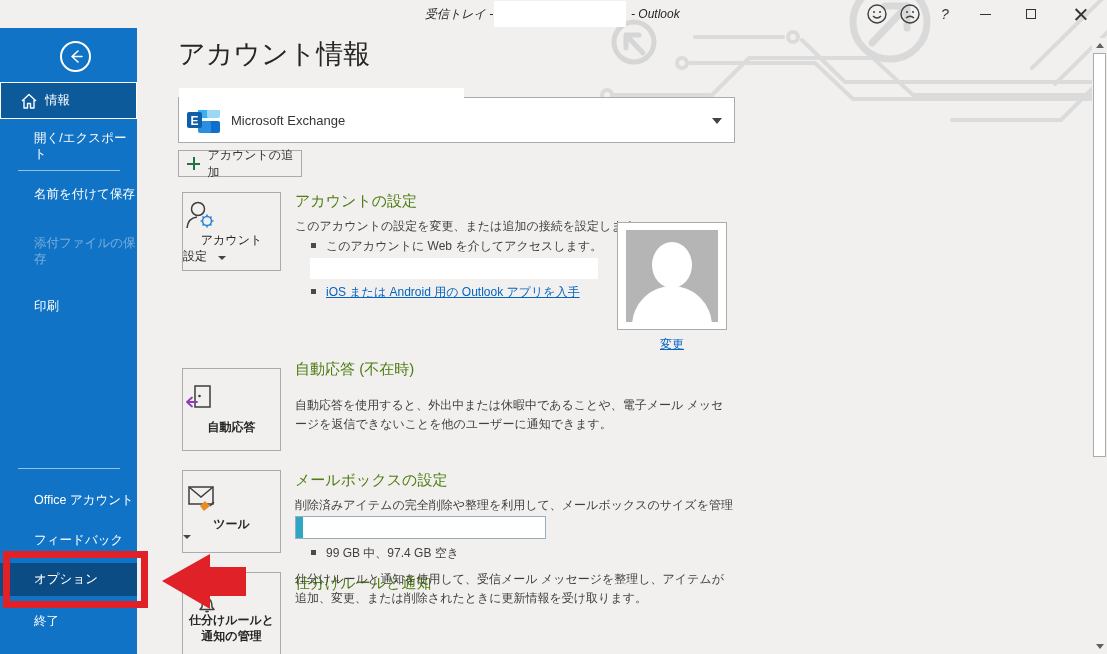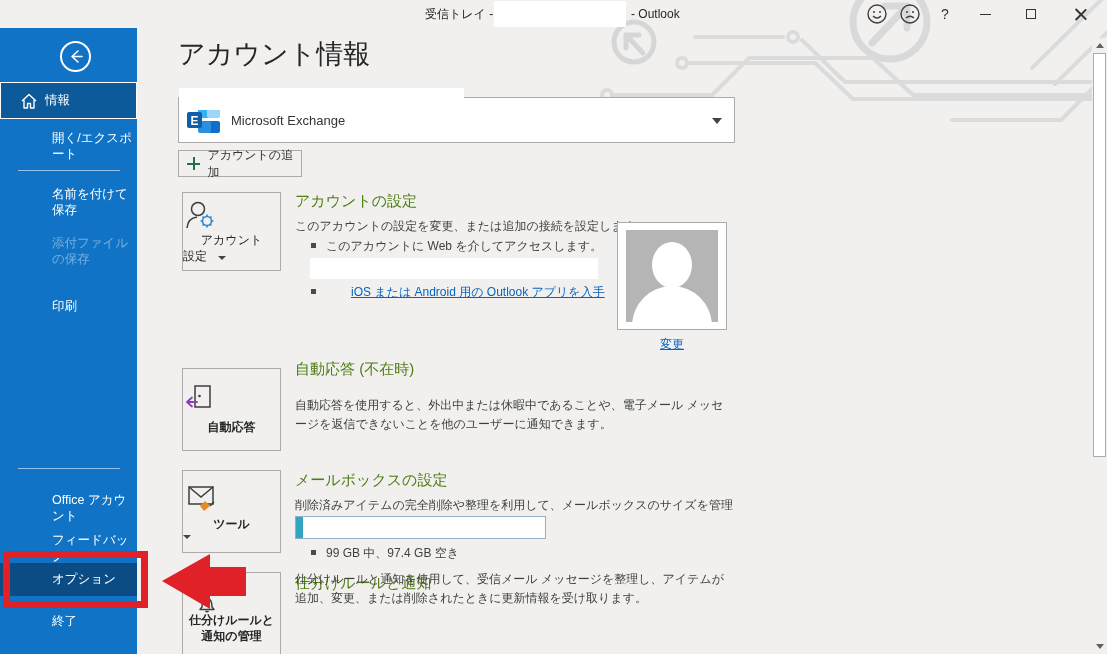--- a/index.html
+++ b/index.html
@@ -2,39 +2,39 @@
 <html><head>
 <meta charset="utf-8">
 <style>
   * { margin:0; padding:0; box-sizing:border-box; }
   html,body { width:1107px; height:654px; }
   body { font-family:"Liberation Sans","DejaVu Sans",sans-serif; background:#f1f0ef; overflow:hidden; position:relative; }
   #root { position:absolute; inset:0; width:1107px; height:654px; overflow:hidden; }
   .abs { position:absolute; }
 
   
-  .titlebar { left:0; top:0; width:997px; height:28px; z-index:7; }
+  .titlebar { left:0; top:0; width:997px; height:28px; z-index:7;font-style:italic; }
   .tb-text { font-size:12px; color:#262626; line-height:28px; white-space:nowrap; }
   .redact { background:#ffffff; z-index:8; }
   .winbtn { width:34px; height:28px; display:flex; align-items:center; justify-content:center; color:#333; cursor:default; }
   .min-glyph { width:11px; height:0; border-top:1.5px solid #333; }
   .max-glyph { width:10px; height:10px; border:1.5px solid #333; }
   .close-glyph { position:relative; width:14px; height:14px; }
   .close-glyph::before,.close-glyph::after { content:""; position:absolute; left:6px; top:0; width:1.5px; height:15px; background:#333; }
   .close-glyph::before { transform:rotate(45deg); }
   .close-glyph::after { transform:rotate(-45deg); }
   .help-glyph { font-size:14px; color:#333; }
 
   
   .deco { right:0; top:0; z-index:1; pointer-events:none; }
 
   
   .sidebar { left:0; top:28px; width:137px; height:626px; background:#1173c5; z-index:5; }
   .side-item { position:absolute; left:0; width:137px; color:#fff; font-size:12.5px; cursor:pointer; }
-  .side-label { display:block; padding-left:52px; line-height:1.3; }
+  .side-label { display:block; padding-left:34px; line-height:1.3; }
   .side-divider { position:absolute; left:18px; width:102px; border-top:1px solid rgba(255,255,255,.55); }
   .info-item { top:54px; height:37px; background:#0d5a9b; border:1px solid #ffffff; display:flex; align-items:center; }
   .info-item .side-label { padding-left:6px; }
   .disabled { color:rgba(255,255,255,.42); cursor:default; }
   .opt-highlight { top:535px; height:33px; background:#0c4c85; display:flex; align-items:center; }
   .back-btn { position:absolute; left:60px; top:13px; width:31px; height:31px; border:2px solid #fff; border-radius:50%; display:flex; align-items:center; justify-content:center; cursor:pointer; }
 
   
   .anno-rect { left:3px; top:551px; width:145px; height:57px; border:7px solid #e02127; z-index:20; pointer-events:none; }
   .anno-arrow { left:158px; top:550px; z-index:20; pointer-events:none; }
@@ -225,21 +225,21 @@
       <span class="chev"></span>
     </span>
   </div>
   <div class="abs main-el sec-heading" style="left:295px;top:192px;">アカウントの設定</div>
   <div class="abs main-el sec-desc" style="left:295px;top:217px;width:440px;">このアカウントの設定を変更、または追加の接続を設定します。</div>
   <div class="abs main-el bullet-row" style="left:311px;top:238px;width:420px;">
     <span class="sq"></span>
     <span>このアカウントに Web を介してアクセスします。</span>
   </div>
   <div class="abs redact" style="left:310px;top:258px;width:288px;height:21px;"></div>
-  <div class="abs main-el bullet-row" style="left:311px;top:284px;width:420px;gap:25px;">
+  <div class="abs main-el bullet-row" style="left:311px;top:284px;width:420px;">
     <span class="sq"></span>
     <span class="link">iOS または Android 用の Outlook アプリを入手</span>
   </div>
 
   <div class="abs main-el photo-card">
     <div class="photo-inner">
       <div class="ph-head"></div>
       <div class="ph-body"></div>
     </div>
   </div>

